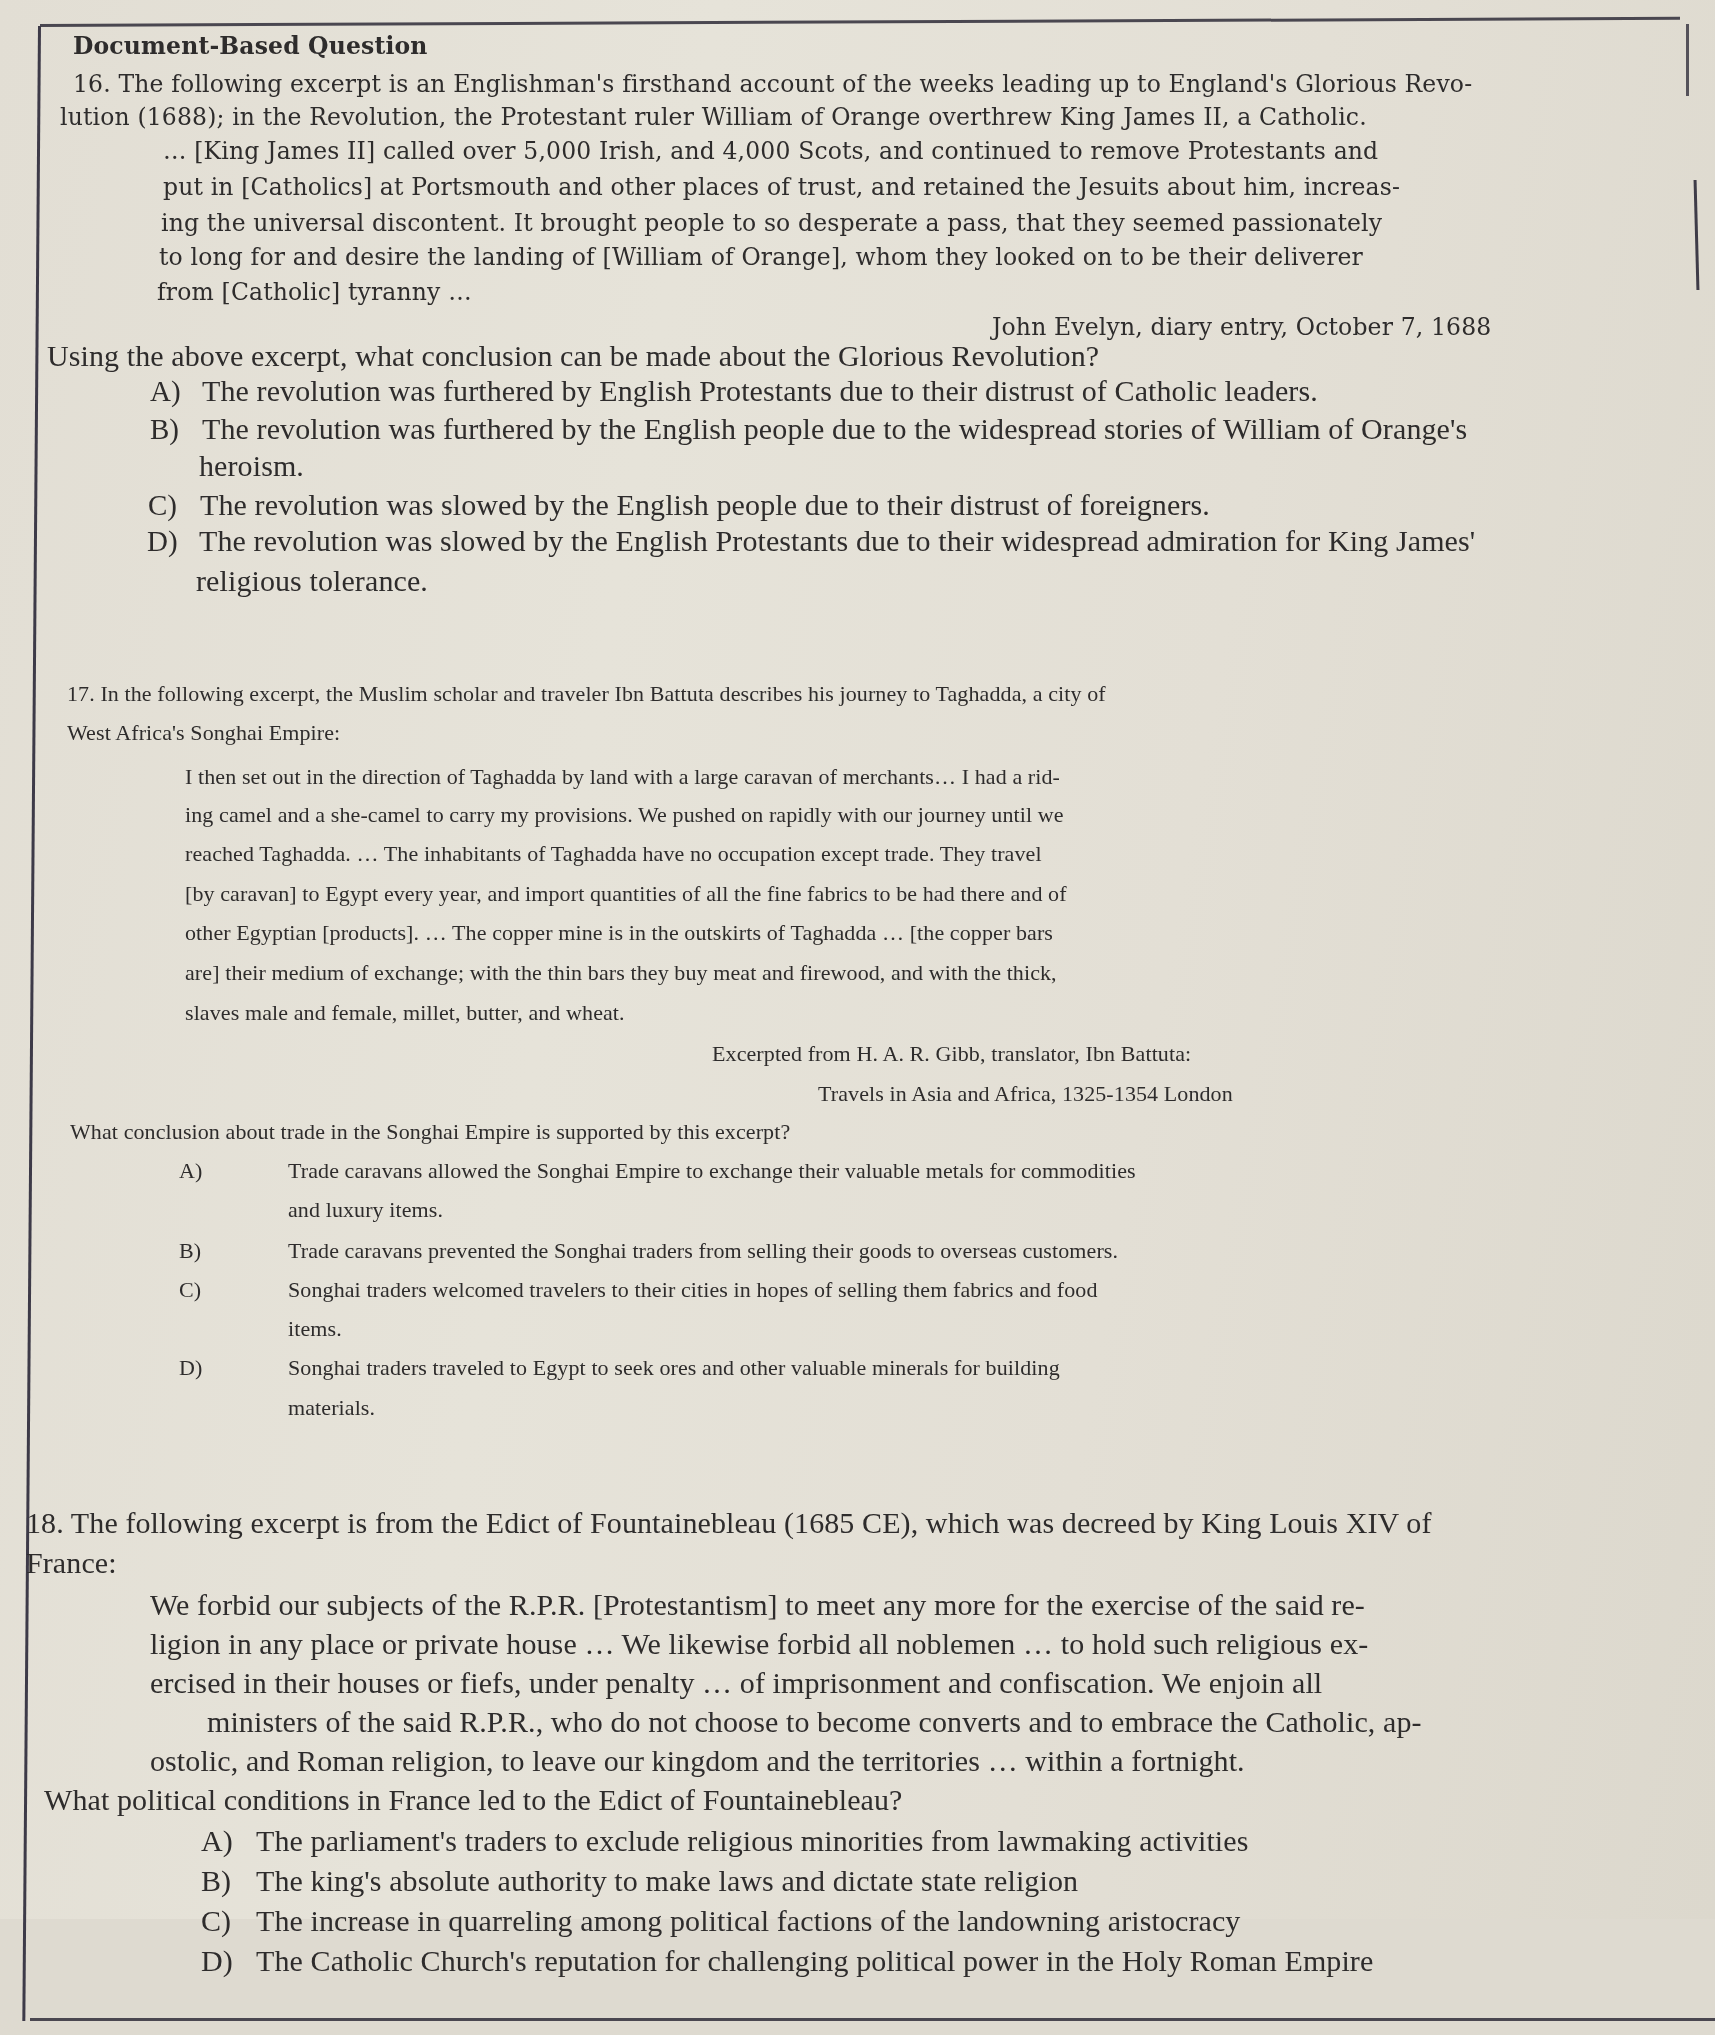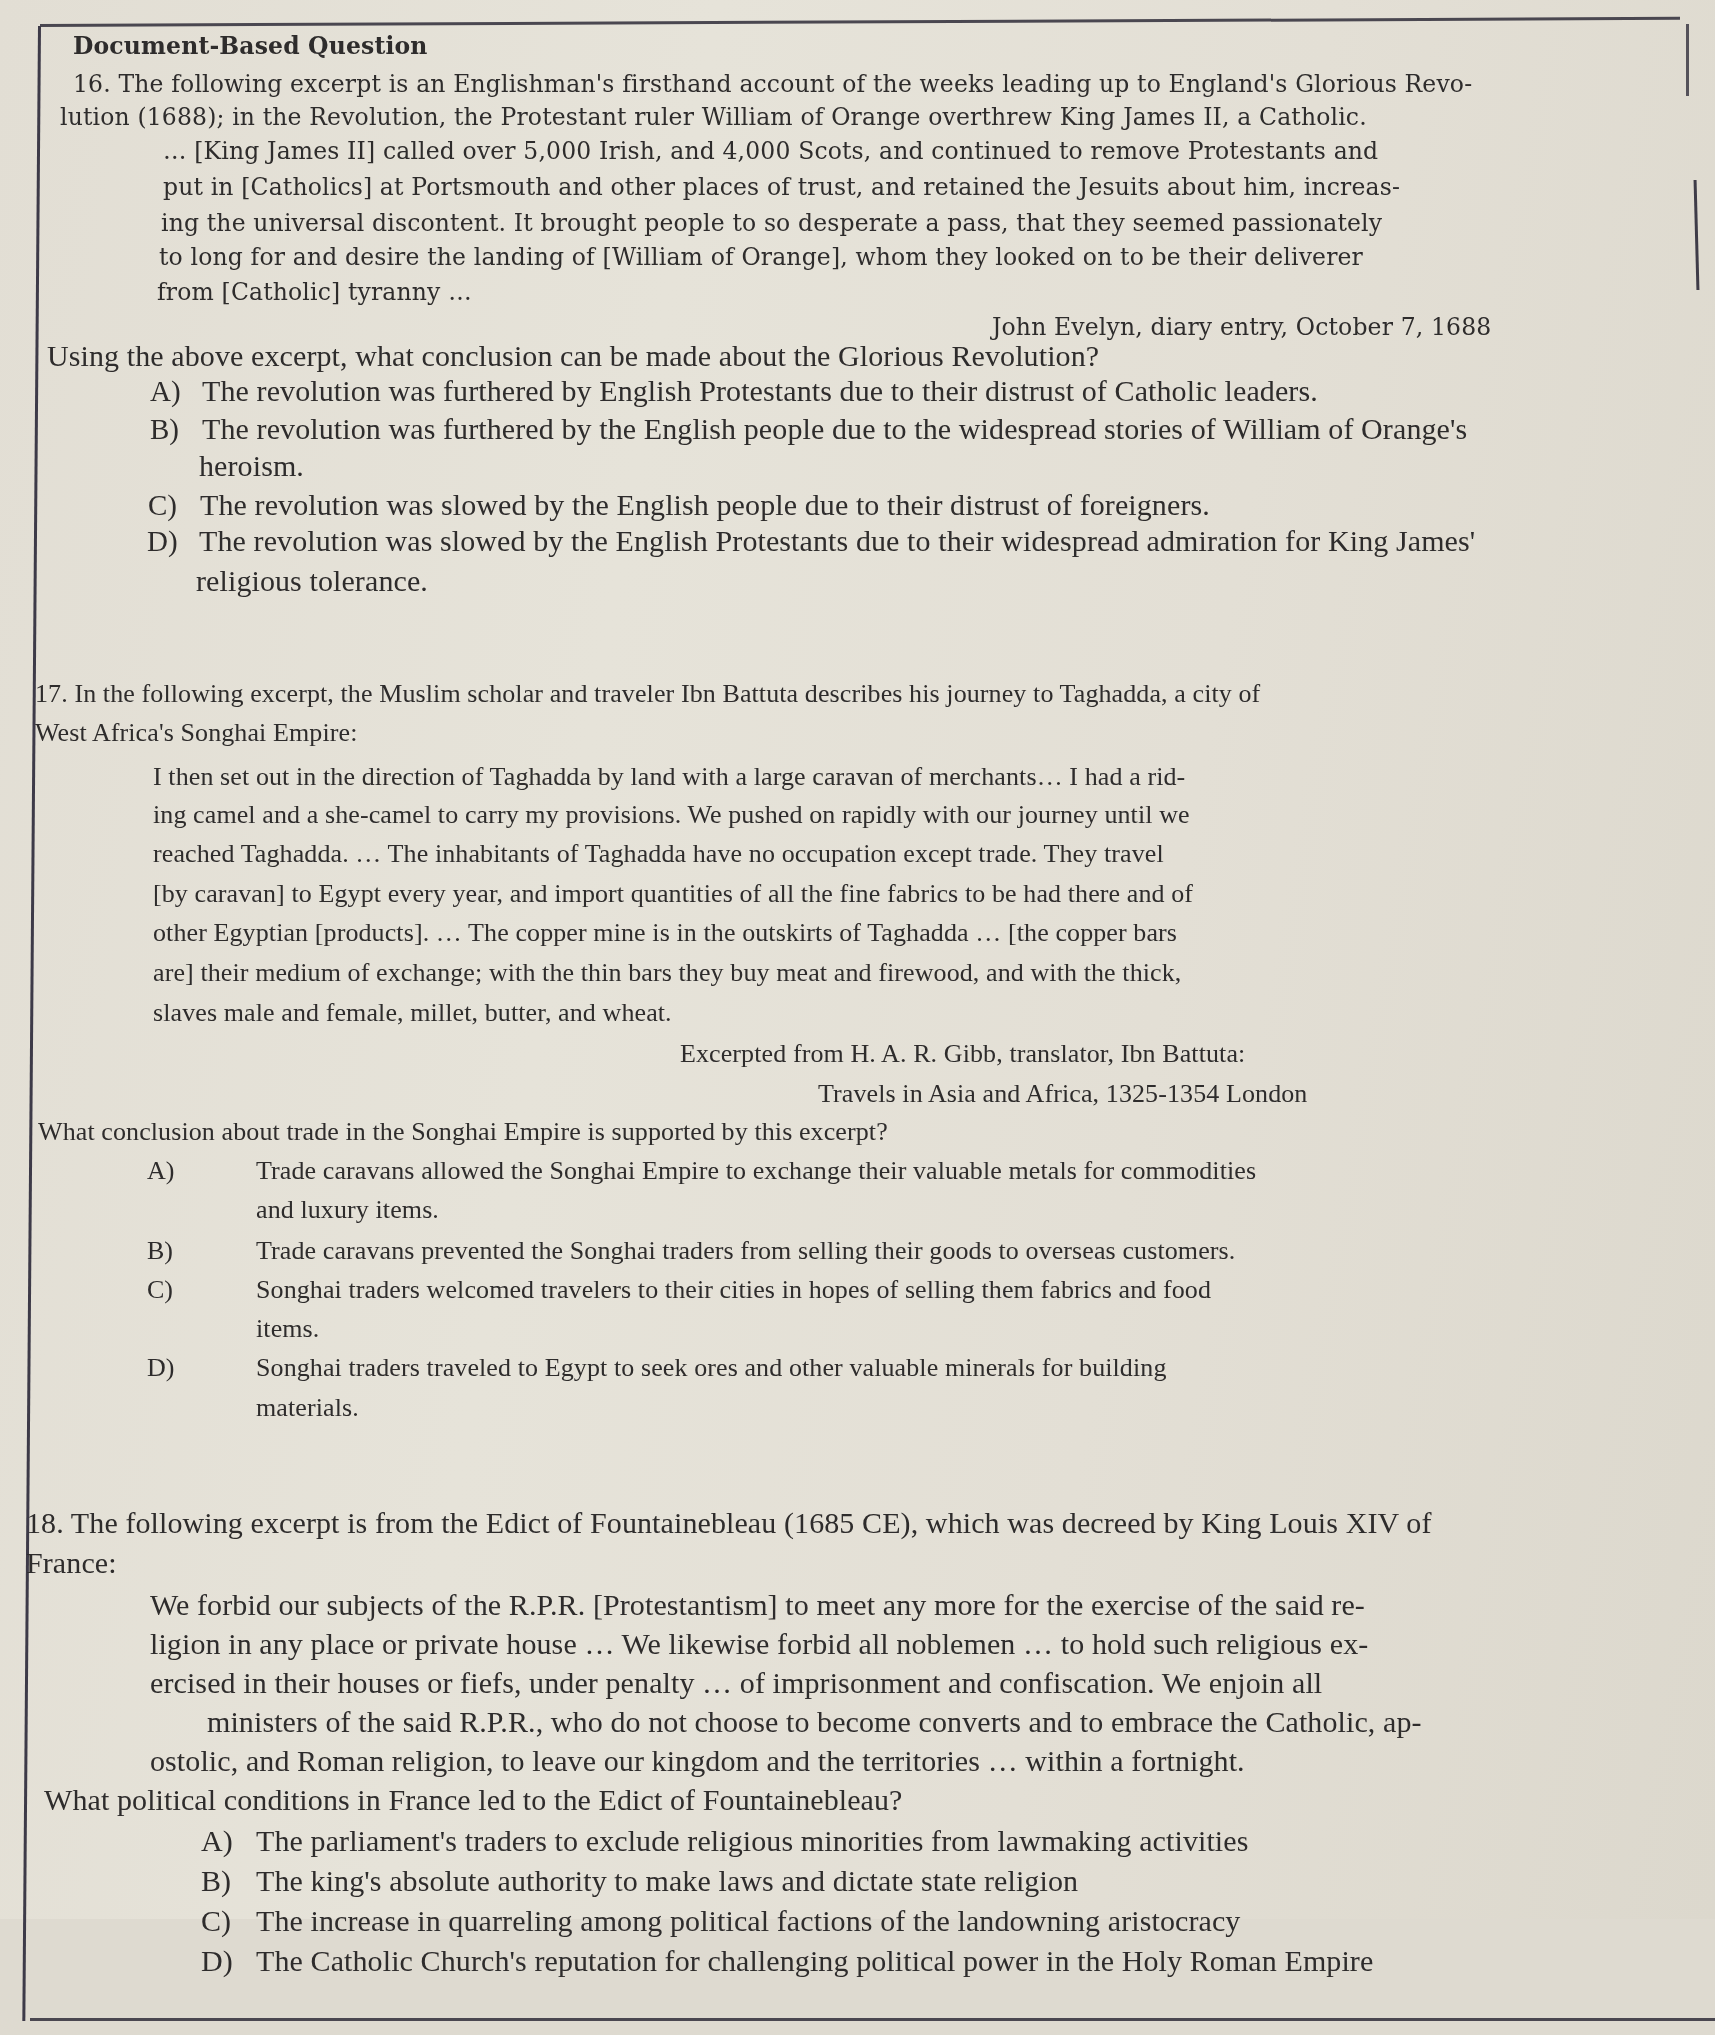--- a/index.html
+++ b/index.html
@@ -82,21 +82,21 @@
     font-size: 27px;
   }
   .q16 { font-family: "DejaVu Serif", "Liberation Serif", serif; font-size: 23.5px; letter-spacing: 0.15px; }
   .q16b { font-family: "Liberation Serif", serif; font-size: 30px; }
   .lbl {
     position: absolute;
     white-space: nowrap;
     font-size: 29px;
     line-height: 32px;
   }
-  .q17 { font-size: 26px; }
+  .q17 { font-size: 22px; margin-left: 32px; }
   .q18 { font-size: 30px; }
 </style>
 </head>
 <body>
 
 <div class="paper">
   <div class="frame-top"></div>
   <div class="frame-left"></div>
   <div class="frame-right-upper"></div>
   <div class="frame-right-lower"></div>
@@ -146,21 +146,21 @@
     <div>
       <div class="txt q17" style="left:153px; top:761px;">I then set out in the direction of Taghadda by land with a large caravan of merchants… I had a rid-</div>
       <div class="txt q17" style="left:153px; top:799px;">ing camel and a she-camel to carry my provisions. We pushed on rapidly with our journey until we</div>
       <div class="txt q17" style="left:153px; top:838px;">reached Taghadda. … The inhabitants of Taghadda have no occupation except trade. They travel</div>
       <div class="txt q17" style="left:153px; top:878px;">[by caravan] to Egypt every year, and import quantities of all the fine fabrics to be had there and of</div>
       <div class="txt q17" style="left:153px; top:917px;">other Egyptian [products]. … The copper mine is in the outskirts of Taghadda … [the copper bars</div>
       <div class="txt q17" style="left:153px; top:957px;">are] their medium of exchange; with the thin bars they buy meat and firewood, and with the thick,</div>
       <div class="txt q17" style="left:153px; top:997px;">slaves male and female, millet, butter, and wheat.</div>
     </div>
     <div class="txt q17" style="left:680px; top:1038px;">Excerpted from H. A. R. Gibb, translator, Ibn Battuta:</div>
-    <div class="txt q17" style="left:818px; top:1078px;">Travels in Asia and Africa, 1325-1354 London</div>
+    <div class="txt q17" style="left:786px; top:1078px;">Travels in Asia and Africa, 1325-1354 London</div>
 
     <div class="txt q17" style="left:38px; top:1116px;">What conclusion about trade in the Songhai Empire is supported by this excerpt?</div>
 
     <div>
       <span class="lbl q17" style="left:147px; top:1155px;">A)</span>
       <span class="txt q17" style="left:256px; top:1155px;">Trade caravans allowed the Songhai Empire to exchange their valuable metals for commodities</span>
       <span class="txt q17" style="left:256px; top:1194px;">and luxury items.</span>
     </div>
     <div>
       <span class="lbl q17" style="left:147px; top:1235px;">B)</span>

